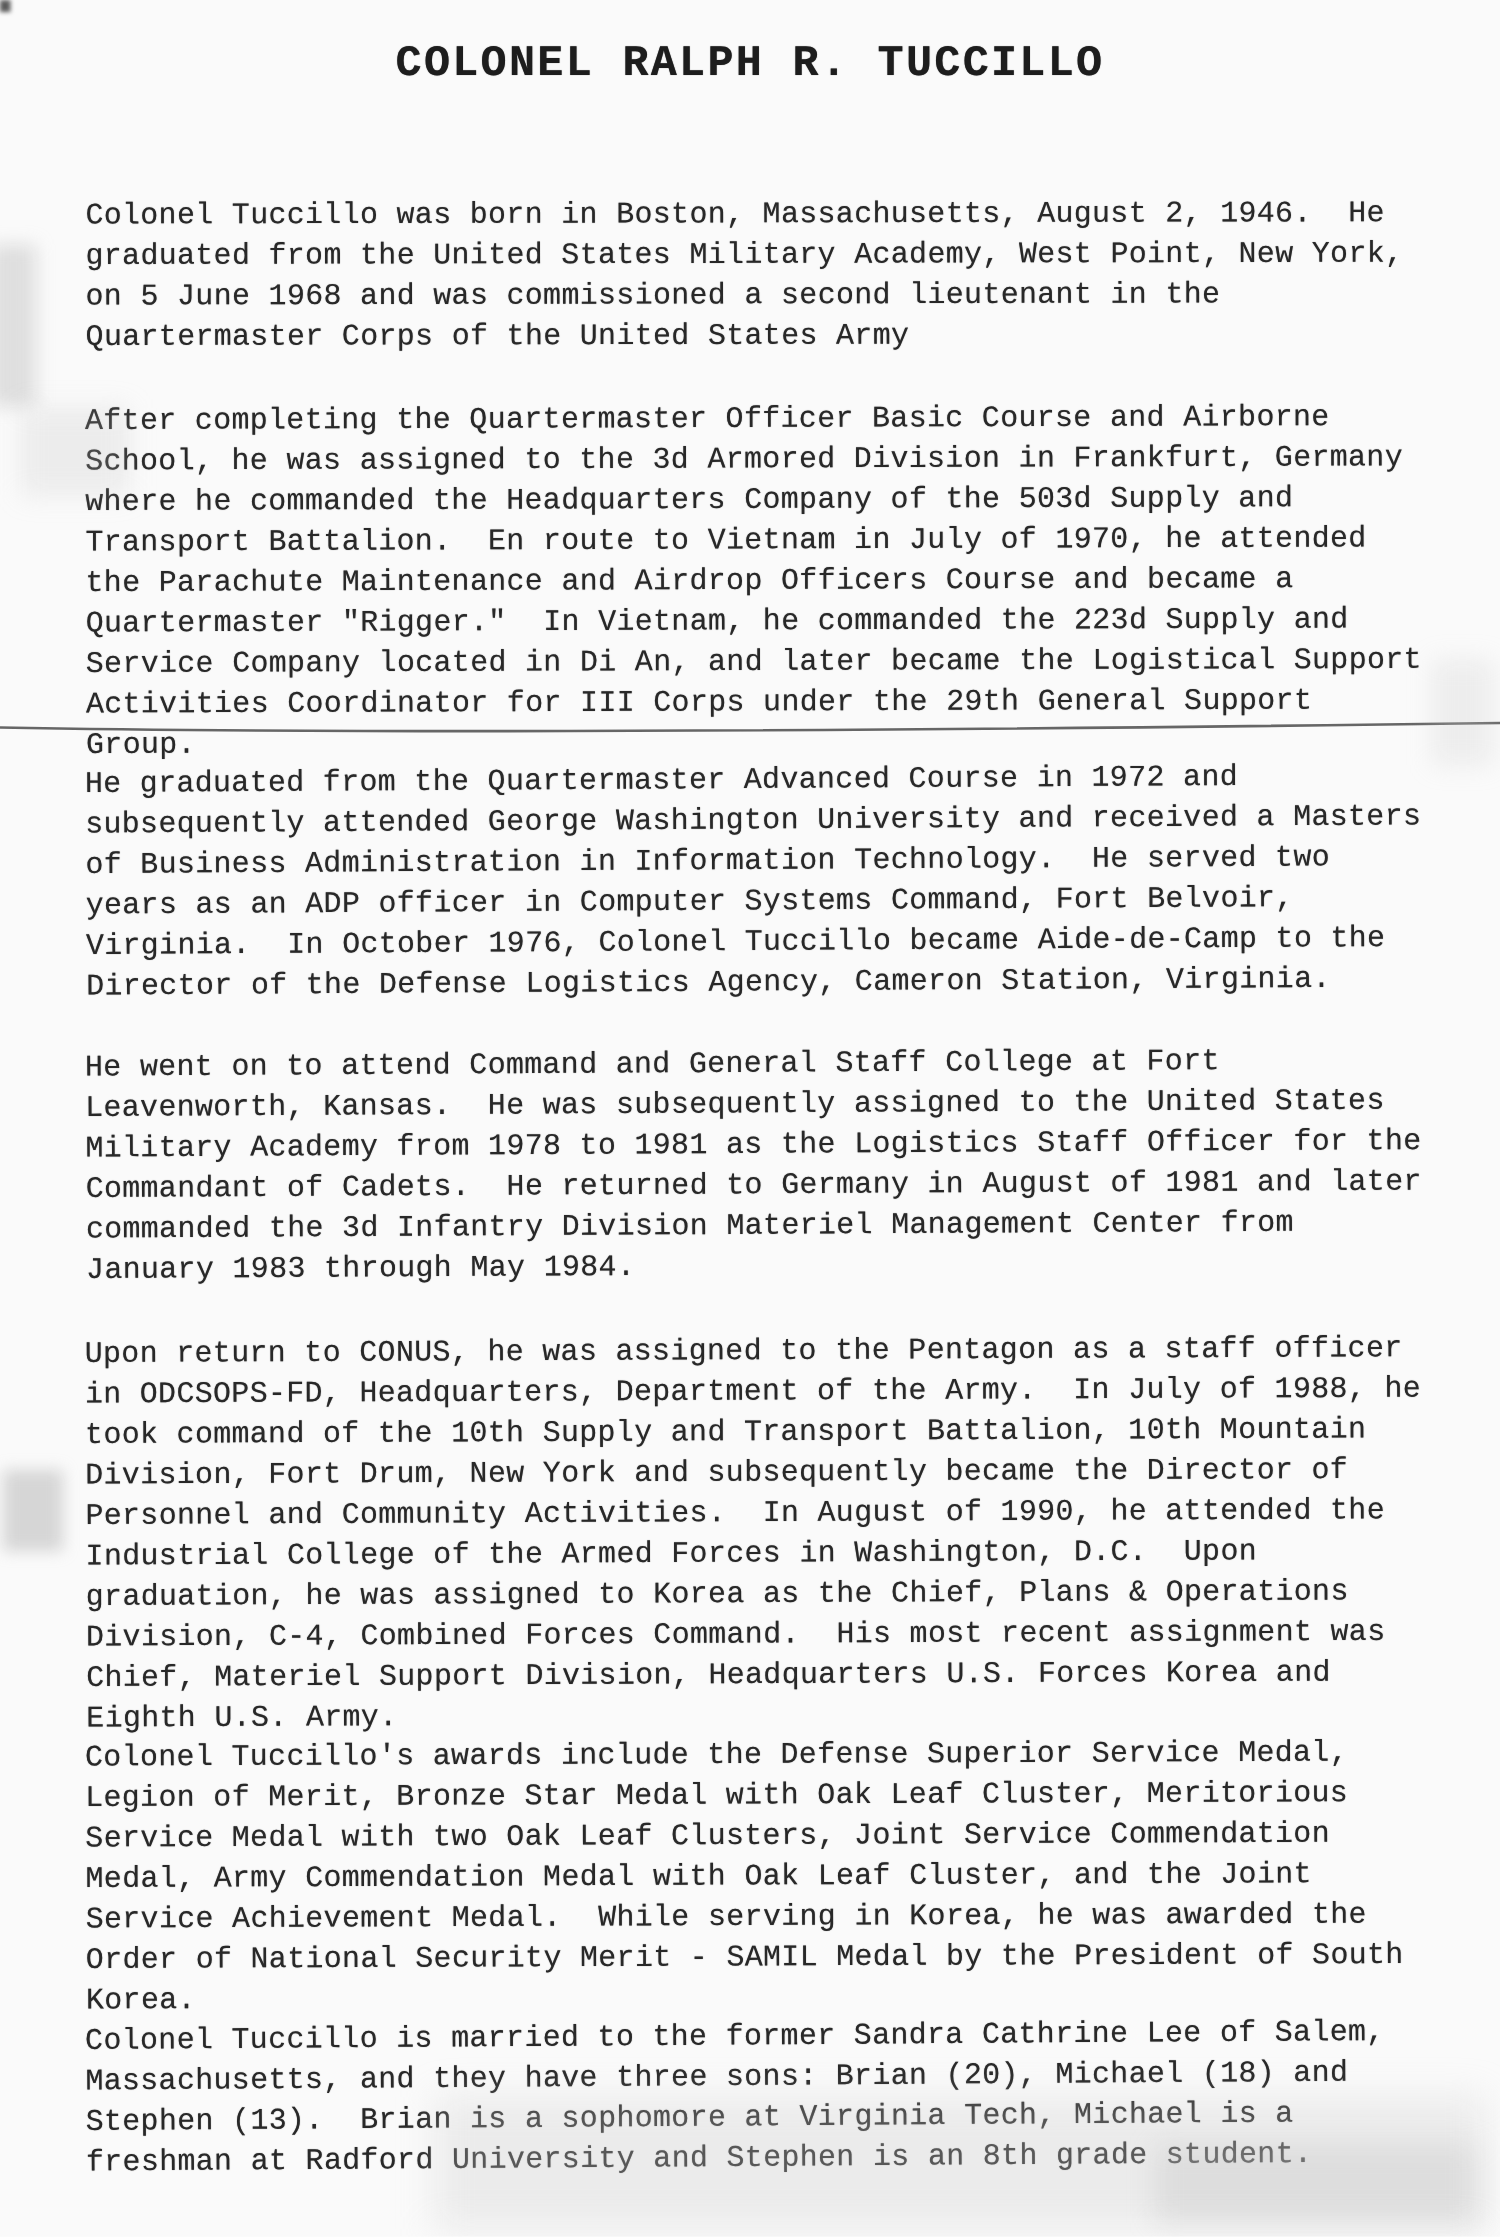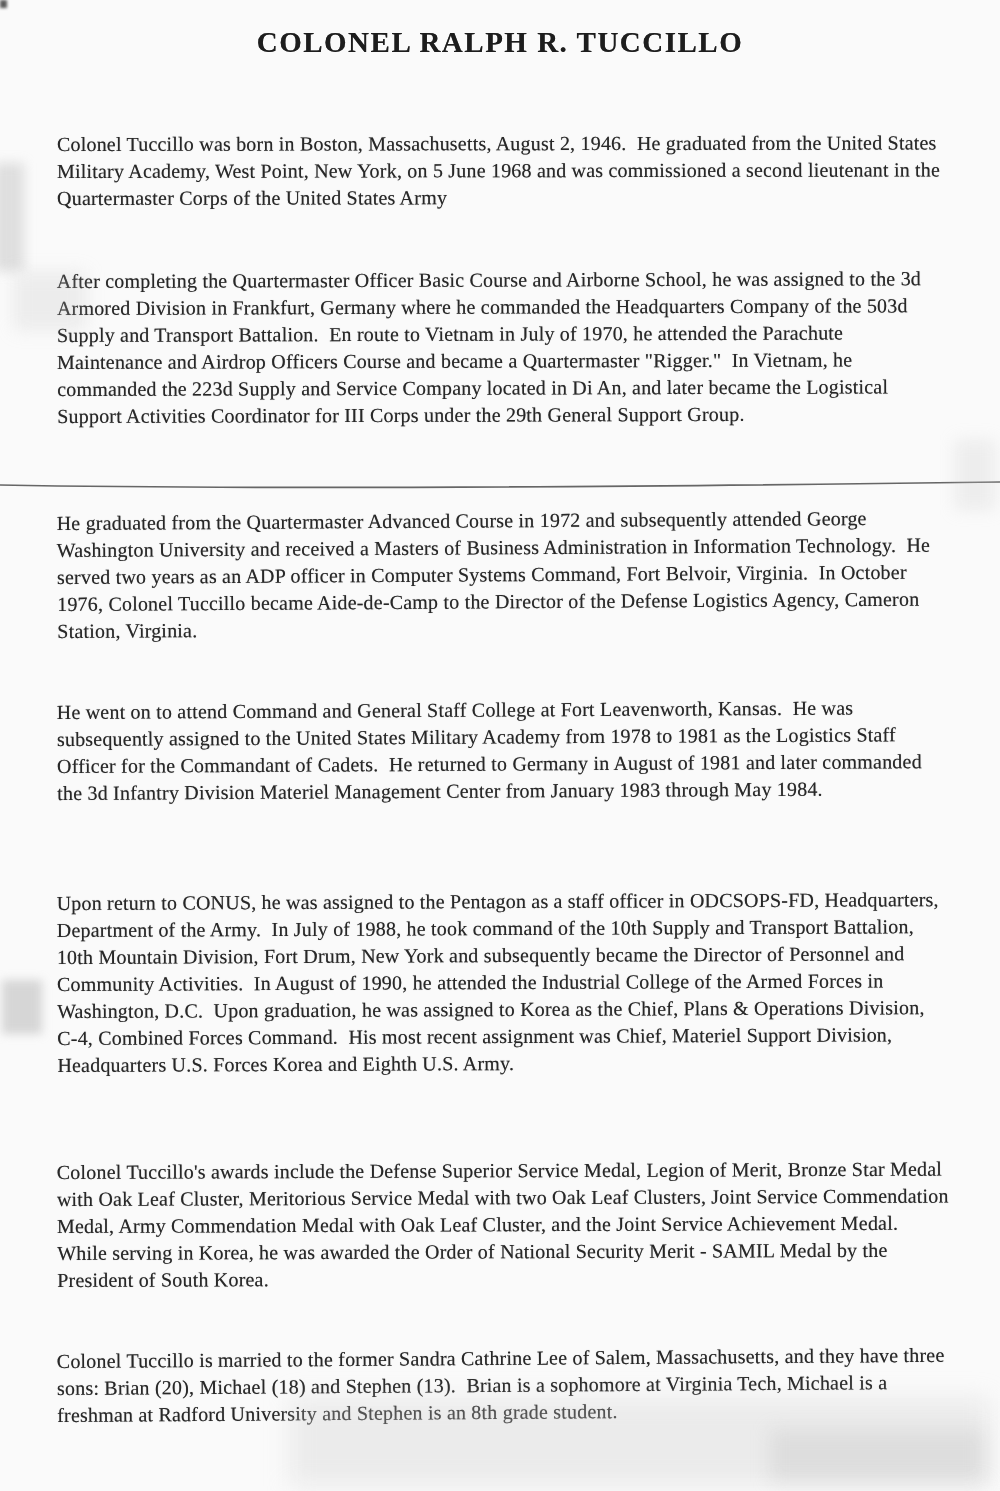--- a/index.html
+++ b/index.html
@@ -8,21 +8,21 @@
     width: 1000px;
     height: 1491px;
     background: #fbfbfb;
     overflow: hidden;
   }
   .scan {
     position: relative;
     width: 1000px;
     height: 1491px;
     background: #fafafa;
-    font-family: Liberation Serif, serif;
+    font-family: Liberation Mono, monospace;
     color: #262626;
   }
   .doc-title {
     position: absolute;
     top: 26px;
     left: 0;
     width: 1000px;
     margin: 0;
     text-align: center;
     font-size: 29px;

